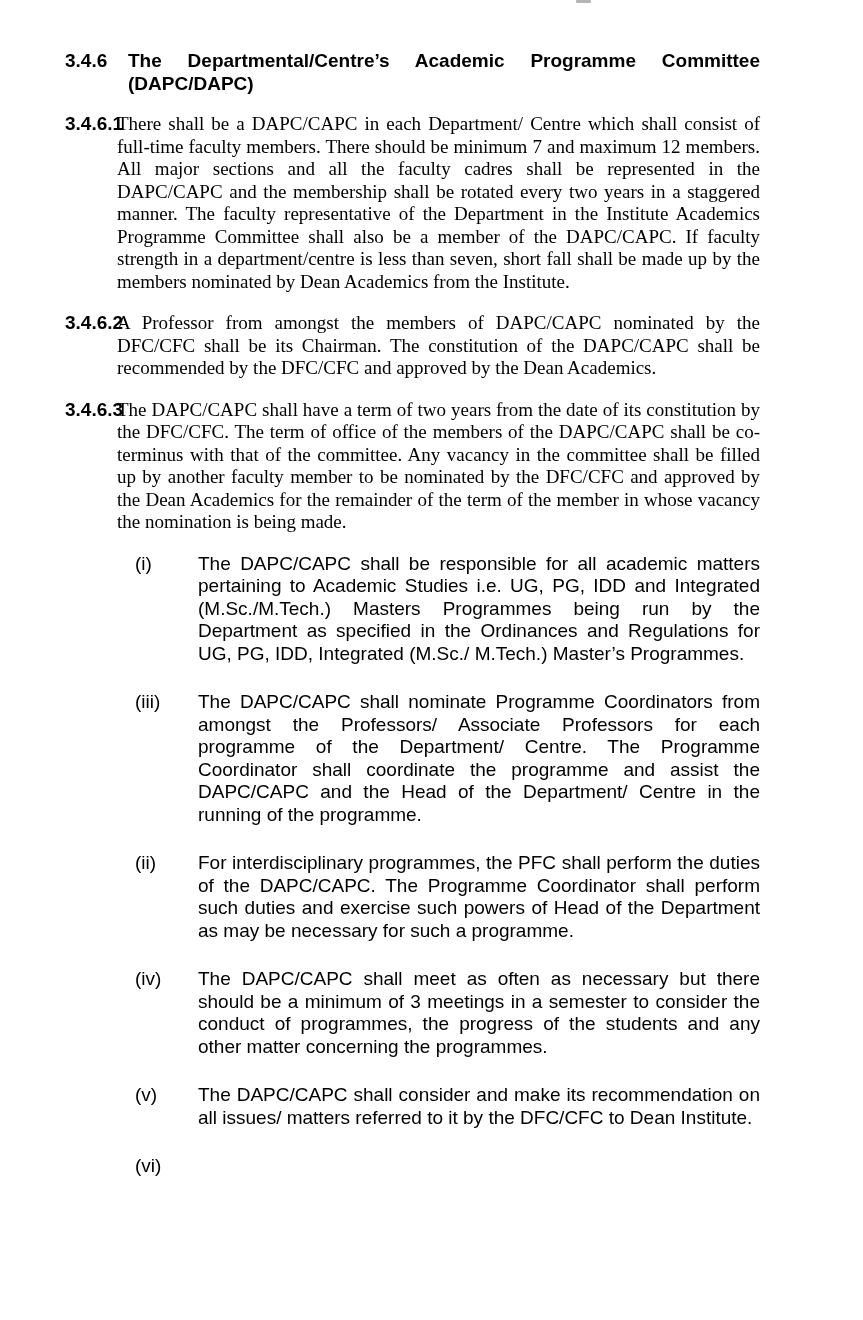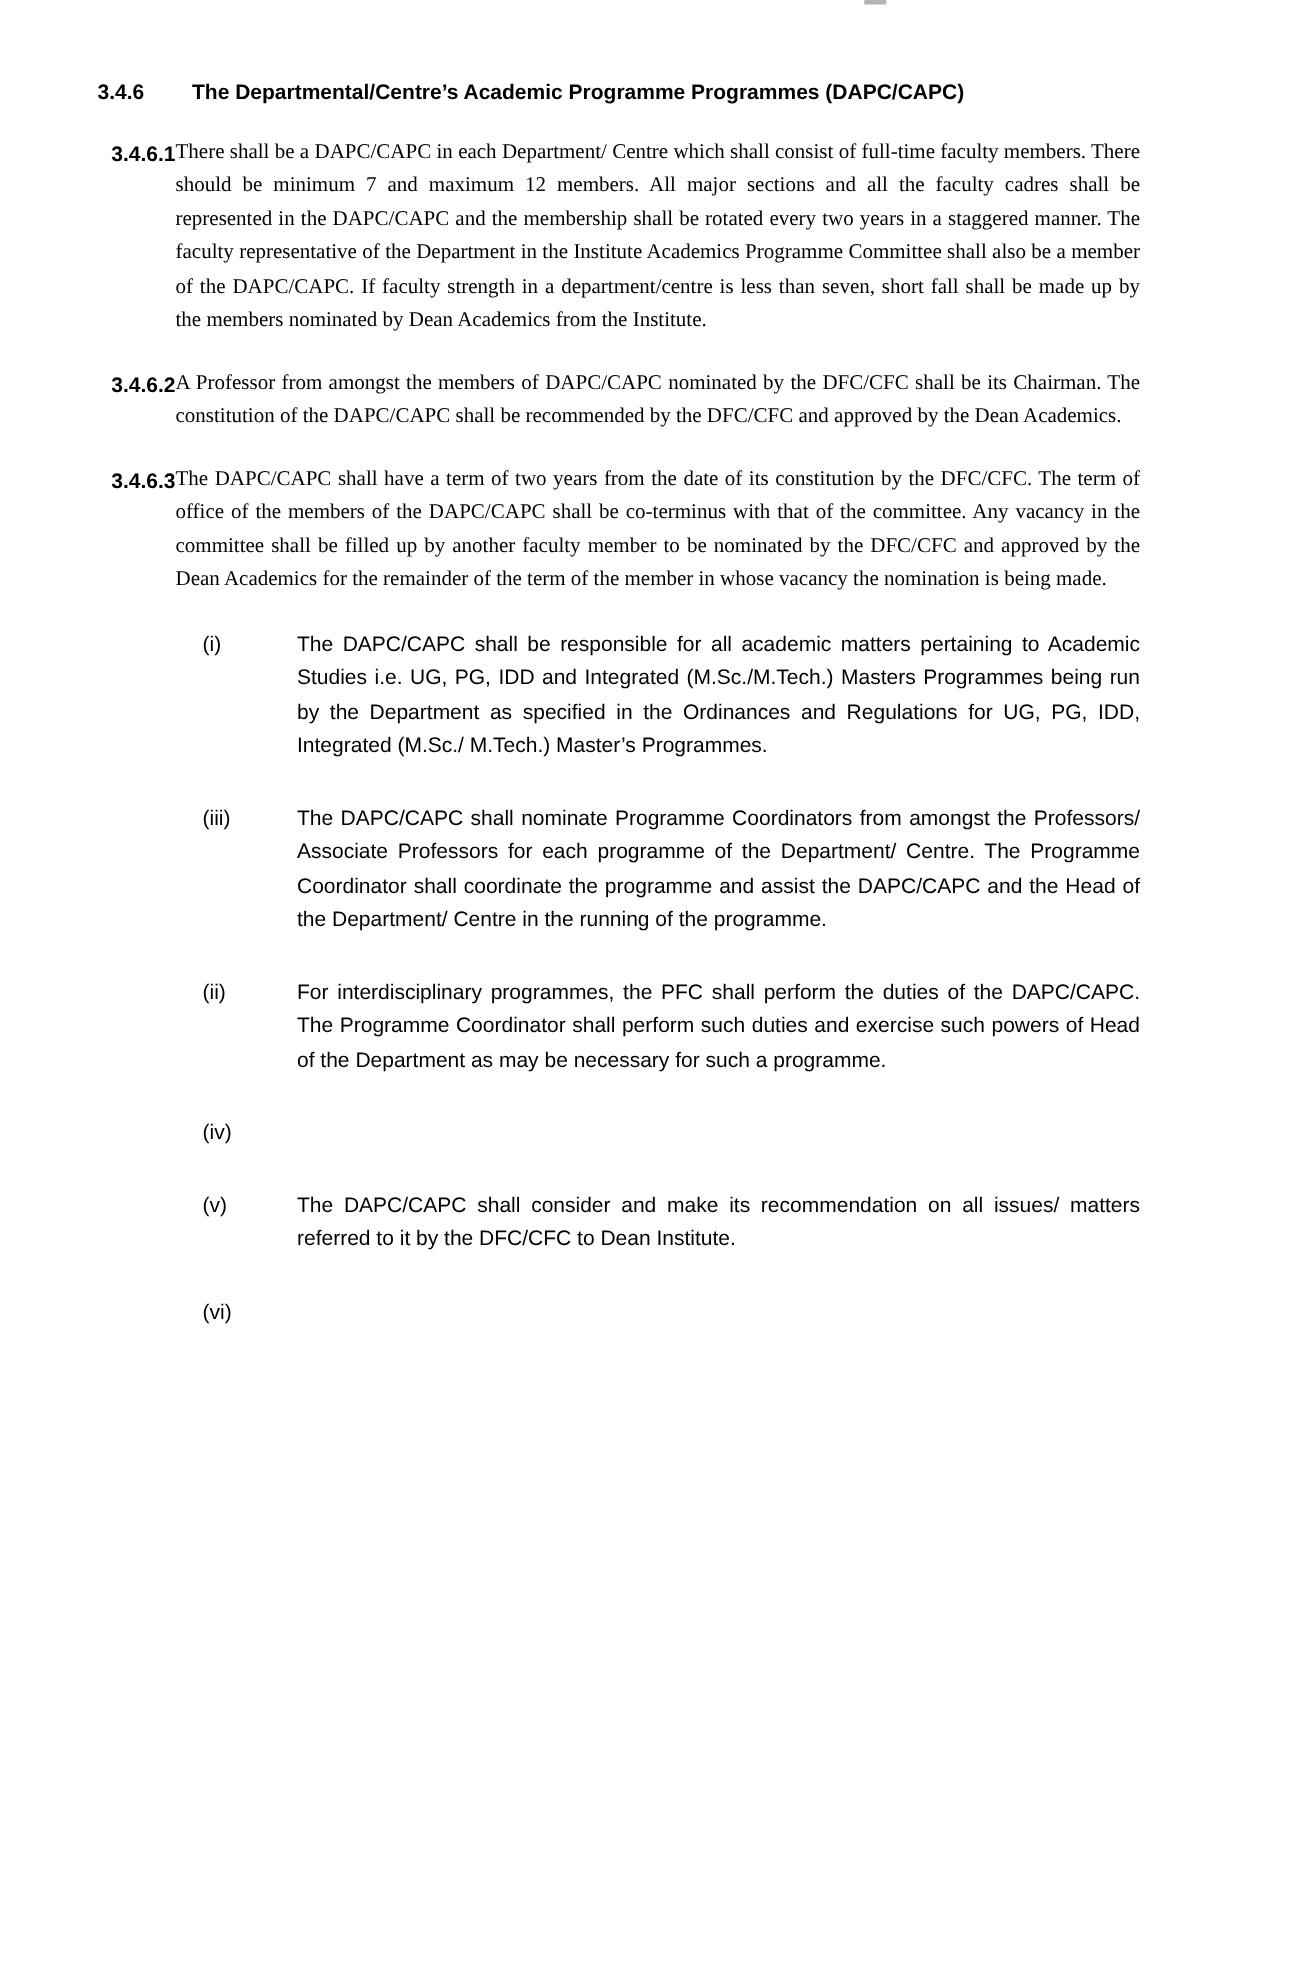--- a/index.html
+++ b/index.html
@@ -7,21 +7,21 @@
     padding: 0;
     background: #ffffff;
   }
   .page {
     position: relative;
     width: 863px;
     height: 1320px;
     background: #ffffff;
     color: #000000;
     font-family: "Liberation Sans", sans-serif;
-    font-size: 14px;
+    font-size: 19px;
     line-height: 22.5px;
     overflow: hidden;
   }
   .scan-artifact {
     position: absolute;
     left: 576px;
     top: 0;
     width: 15px;
     height: 3px;
     background: #777777;
@@ -99,21 +99,21 @@
 </head>
 <body>
 
 <div class="page">
   <div class="scan-artifact"></div>
 
   <div class="content">
 
     <div class="row heading-row">
       <div class="num">3.4.6</div>
-      <div class="body">The Departmental/Centre’s Academic Programme Programmes (DAPC/CAPC)</div>
+      <div class="body">The Departmental/Centre’s Academic Programme Committee (DAPC/DAPC)</div>
     </div>
 
     <div class="row clause">
       <div class="num">3.4.6.1</div>
       <div class="body">There shall be a DAPC/CAPC in each Department/ Centre which shall consist of full-time faculty members. There should be minimum 7 and maximum 12 members. All major sections and all the faculty cadres shall be represented in the DAPC/CAPC and the membership shall be rotated every two years in a staggered manner. The faculty representative of the Department in the Institute Academics Programme Committee shall also be a member of the DAPC/CAPC. If faculty strength in a department/centre is less than seven, short fall shall be made up by the members nominated by Dean Academics from the Institute.</div>
     </div>
 
     <div class="row clause">
       <div class="num">3.4.6.2</div>
       <div class="body">A Professor from amongst the members of DAPC/CAPC nominated by the DFC/CFC shall be its Chairman. The constitution of the DAPC/CAPC shall be recommended by the DFC/CFC and approved by the Dean Academics.</div>
@@ -135,20 +135,21 @@
       <div class="body">The DAPC/CAPC shall nominate Programme Coordinators from amongst the Professors/ Associate Professors for each programme of the Department/ Centre. The Programme Coordinator shall coordinate the programme and assist the DAPC/CAPC and the Head of the Department/ Centre in the running of the programme.</div>
     </div>
 
     <div class="duty">
       <div class="label">(ii)</div>
       <div class="body">For interdisciplinary programmes, the PFC shall perform the duties of the DAPC/CAPC. The Programme Coordinator shall perform such duties and exercise such powers of Head of the Department as may be necessary for such a programme.</div>
     </div>
 
     <div class="duty">
       <div class="label">(iv)</div>
+      <div class="body">The DAPC/CAPC shall meet as often as necessary but there should be a minimum of 3 meetings in a semester to consider the conduct of programmes, the progress of the students and any other matter concerning the programmes.</div>
     </div>
 
     <div class="duty">
       <div class="label">(v)</div>
       <div class="body">The DAPC/CAPC shall consider and make its recommendation on all issues/ matters referred to it by the DFC/CFC to Dean Institute.</div>
     </div>
 
     <div class="duty">
       <div class="label">(vi)</div>
     </div>

